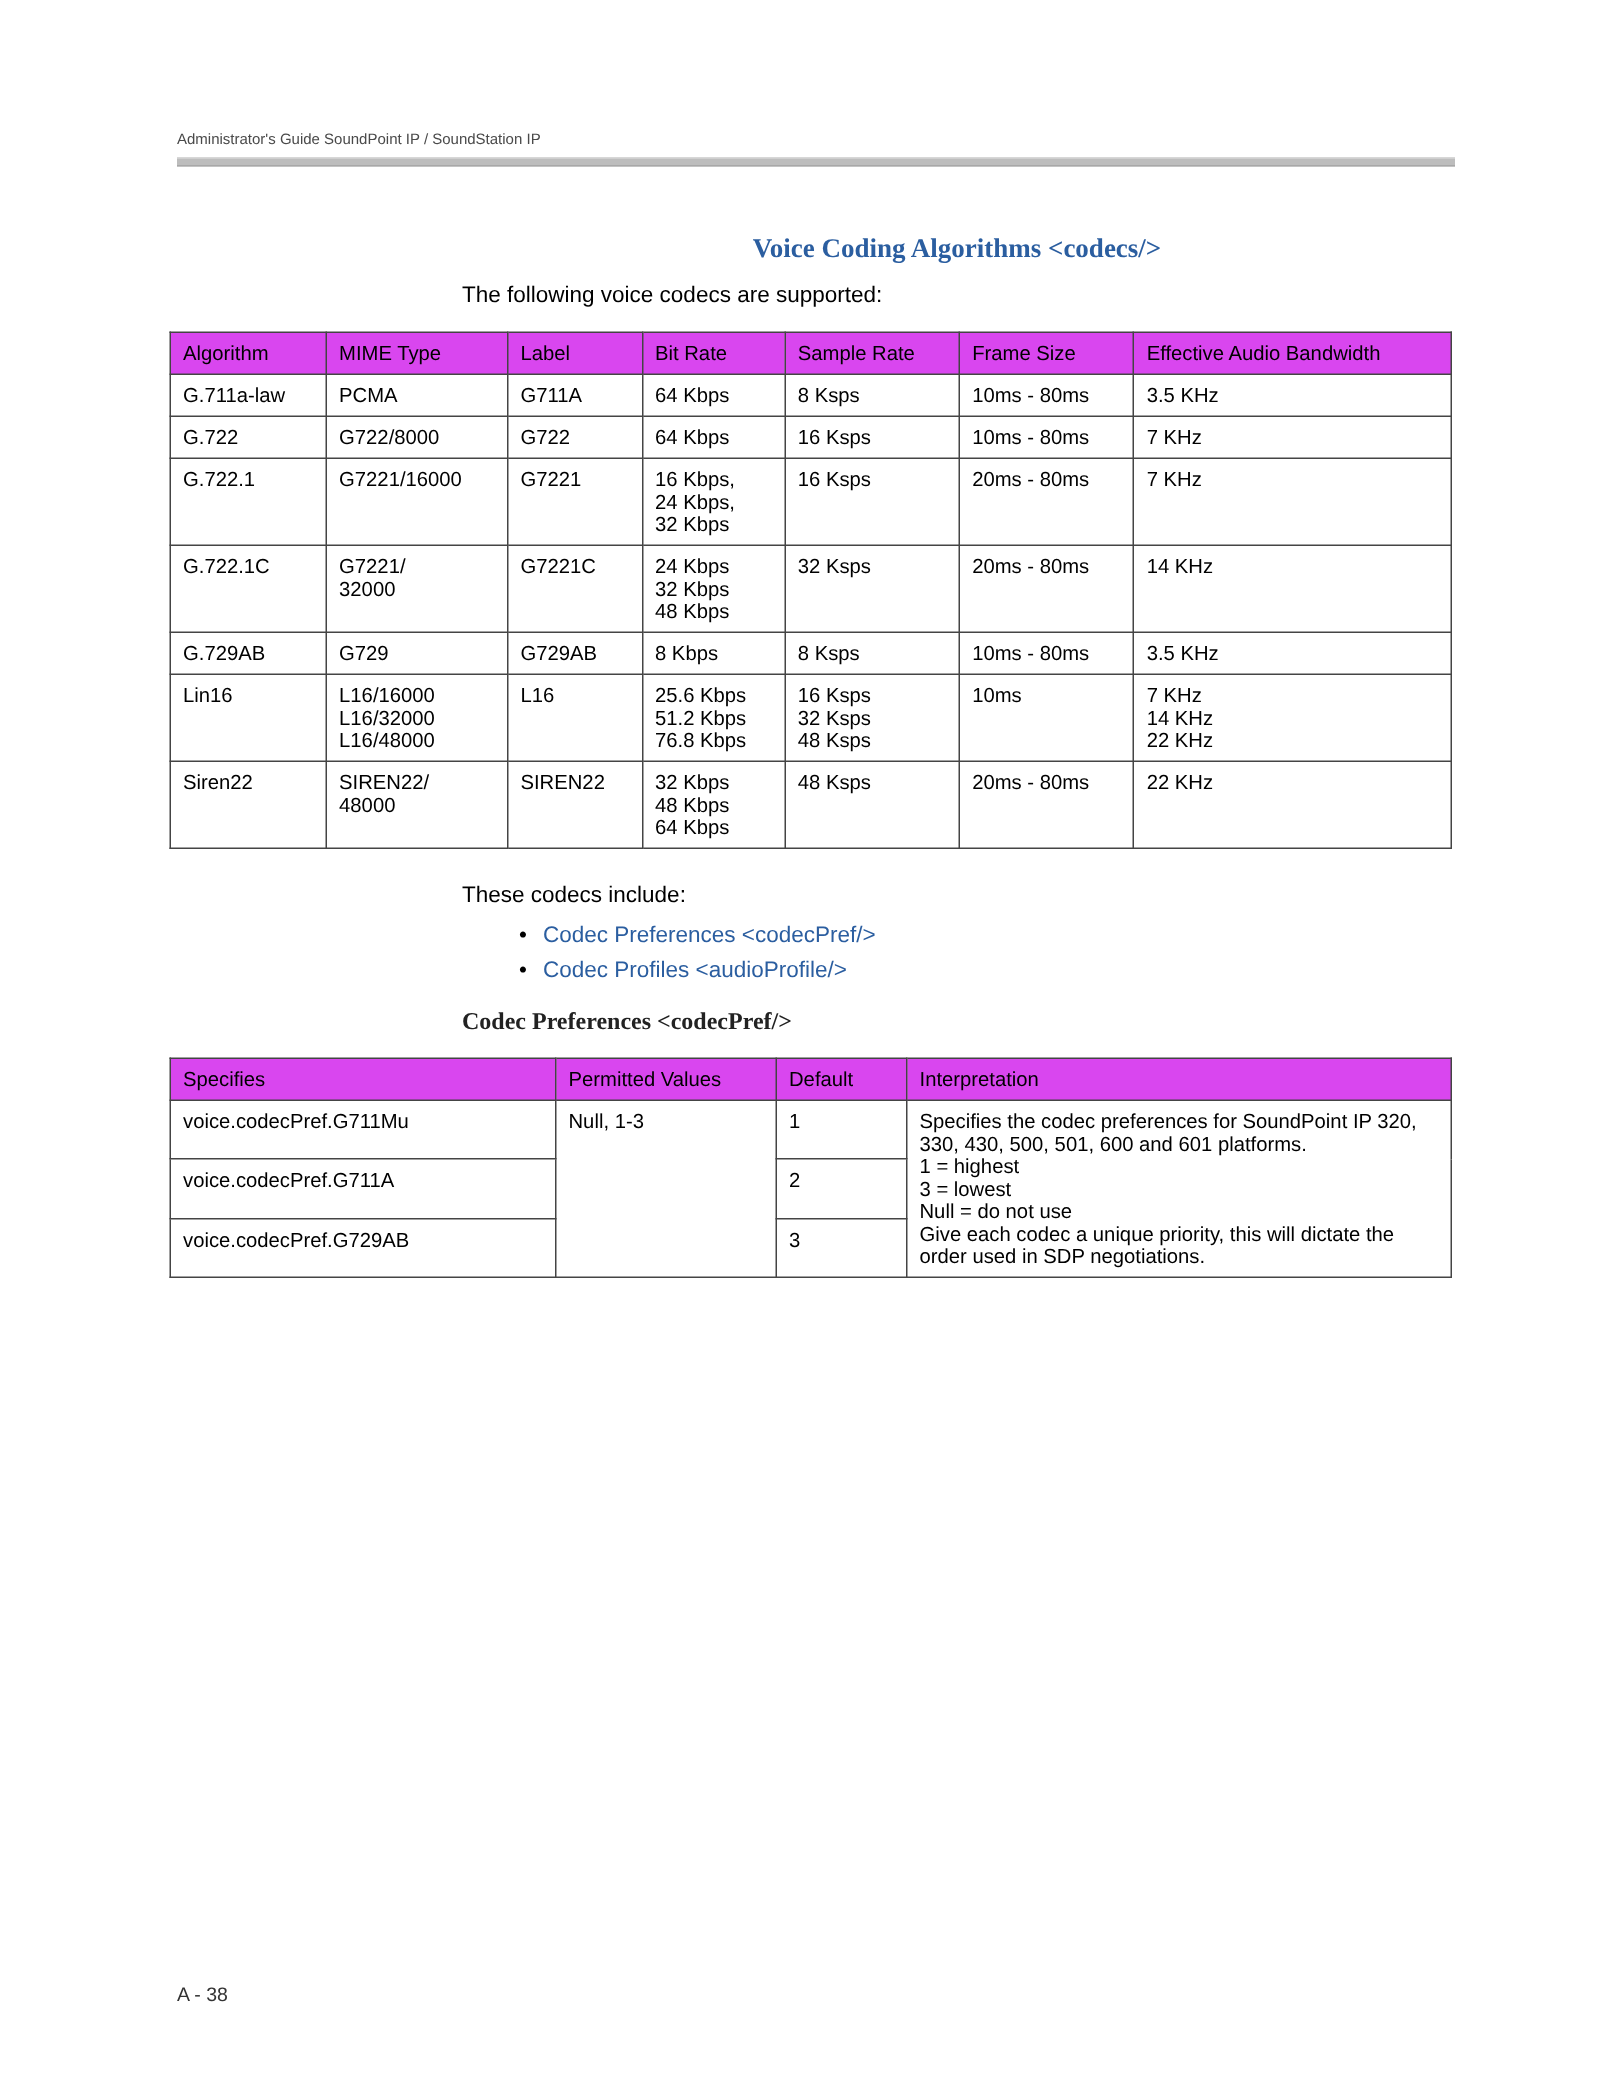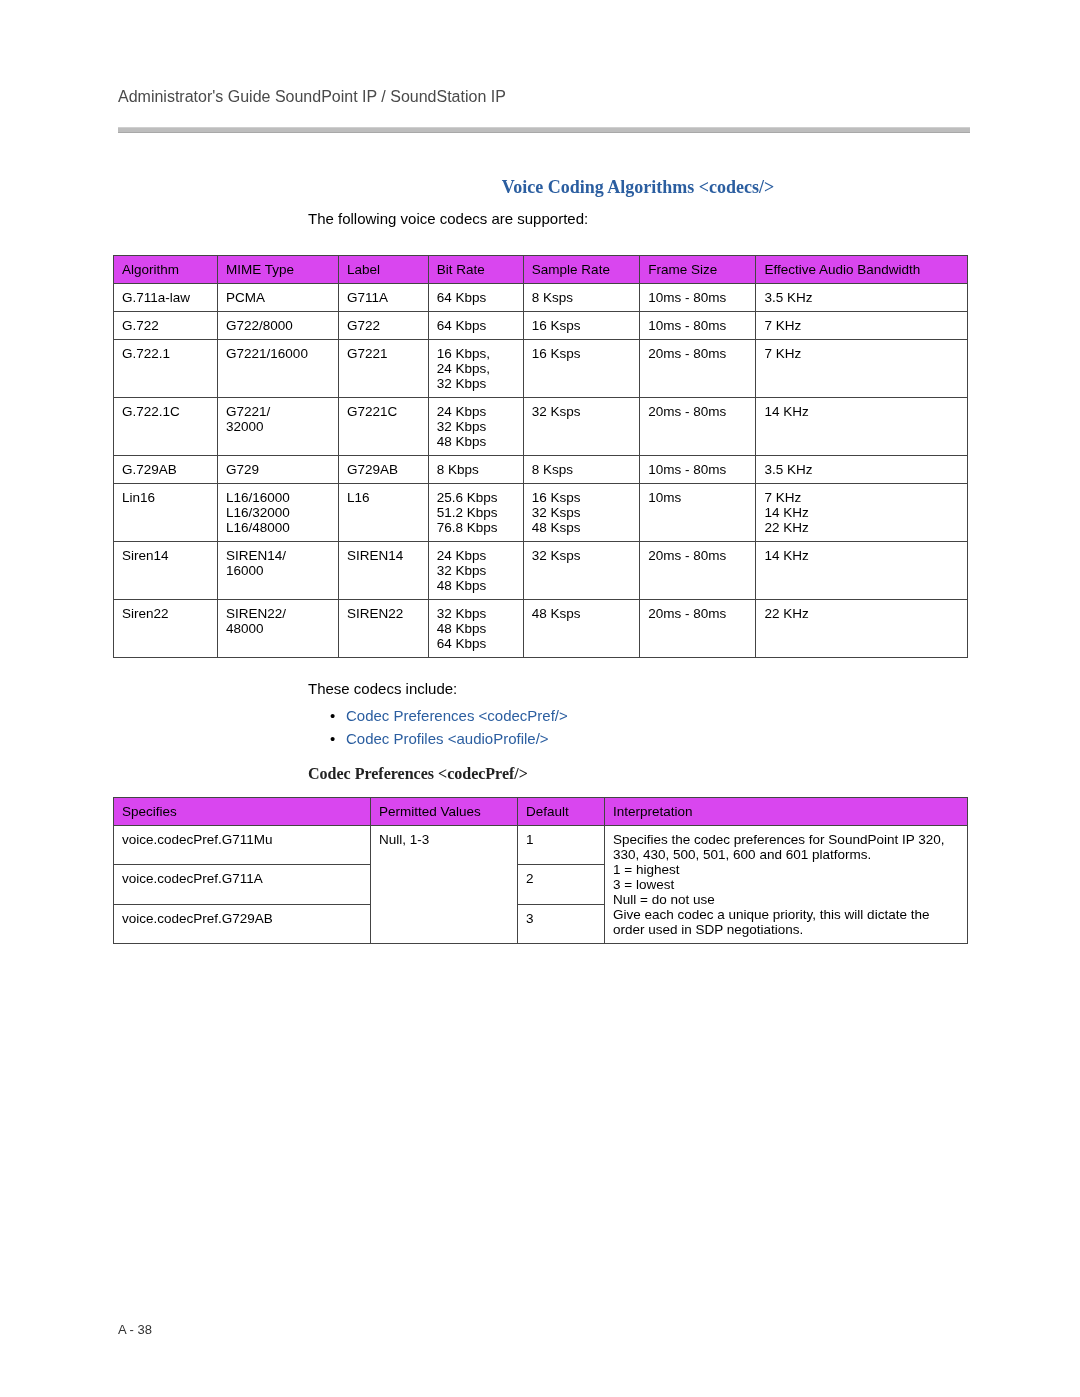--- a/index.html
+++ b/index.html
@@ -11,23 +11,23 @@
     width: 1080px;
   }
   .page {
     width: 1080px;
     height: 1397px;
     position: relative;
     box-sizing: border-box;
     padding: 88px 110px 60px 118px;
   }
   .header-bar {
-    font-size: 16px;
+    font-size: 10px;
     color: #4a4a4a;
-    padding-bottom: 21px;
+    padding-bottom: 6px;
   }
   .rule {
     height: 4px;
     background: #bdbdbd;
     border-top: 1px solid #cfcfcf;
     border-bottom: 1px solid #a8a8a8;
     margin-bottom: 44px;
   }
   .content {
     margin-left: 190px;
@@ -36,21 +36,21 @@
   .section-title {
     color: #2b5ea0;
     font-family: Georgia, 'Times New Roman', serif;
     font-weight: bold;
     font-size: 18px;
     margin-bottom: 12px;
     text-align: center;
   }
   .intro {
     font-size: 15px;
-    margin-bottom: 28px;
+    margin-bottom: 16px;
   }
   table {
     border-collapse: collapse;
     width: 855px;
     margin-left: -195px;
     font-size: 13.5px;
   }
   table.pref {
     width: 855px;
     margin-left: -195px;
@@ -68,21 +68,21 @@
   .mid-text {
     font-size: 15px;
     margin: 22px 0 10px 0;
   }
   ul.links {
     list-style: none;
     padding: 0;
     margin: 0 0 18px 22px;
   }
   ul.links li {
-    margin: 6px 0;
+    margin: 6px 16px;
     font-size: 15px;
   }
   ul.links li .bullet {
     display: inline-block;
     width: 16px;
   }
   ul.links a {
     color: #2b5ea0;
     text-decoration: none;
   }
@@ -187,32 +187,20 @@
 76.8 Kbps</td>
             <td class="multiline">16 Ksps
 32 Ksps
 48 Ksps</td>
             <td class="multiline">10ms</td>
             <td class="multiline">7 KHz
 14 KHz
 22 KHz</td>
           </tr>
           <tr>
-            <td class="multiline">Siren14</td>
-            <td class="multiline">SIREN14/
-16000</td>
-            <td class="multiline">SIREN14</td>
-            <td class="multiline">24 Kbps
-32 Kbps
-48 Kbps</td>
-            <td class="multiline">32 Ksps</td>
-            <td class="multiline">20ms - 80ms</td>
-            <td class="multiline">14 KHz</td>
-          </tr>
-          <tr>
             <td class="multiline">Siren22</td>
             <td class="multiline">SIREN22/
 48000</td>
             <td class="multiline">SIREN22</td>
             <td class="multiline">32 Kbps
 48 Kbps
 64 Kbps</td>
             <td class="multiline">48 Ksps</td>
             <td class="multiline">20ms - 80ms</td>
             <td class="multiline">22 KHz</td>

